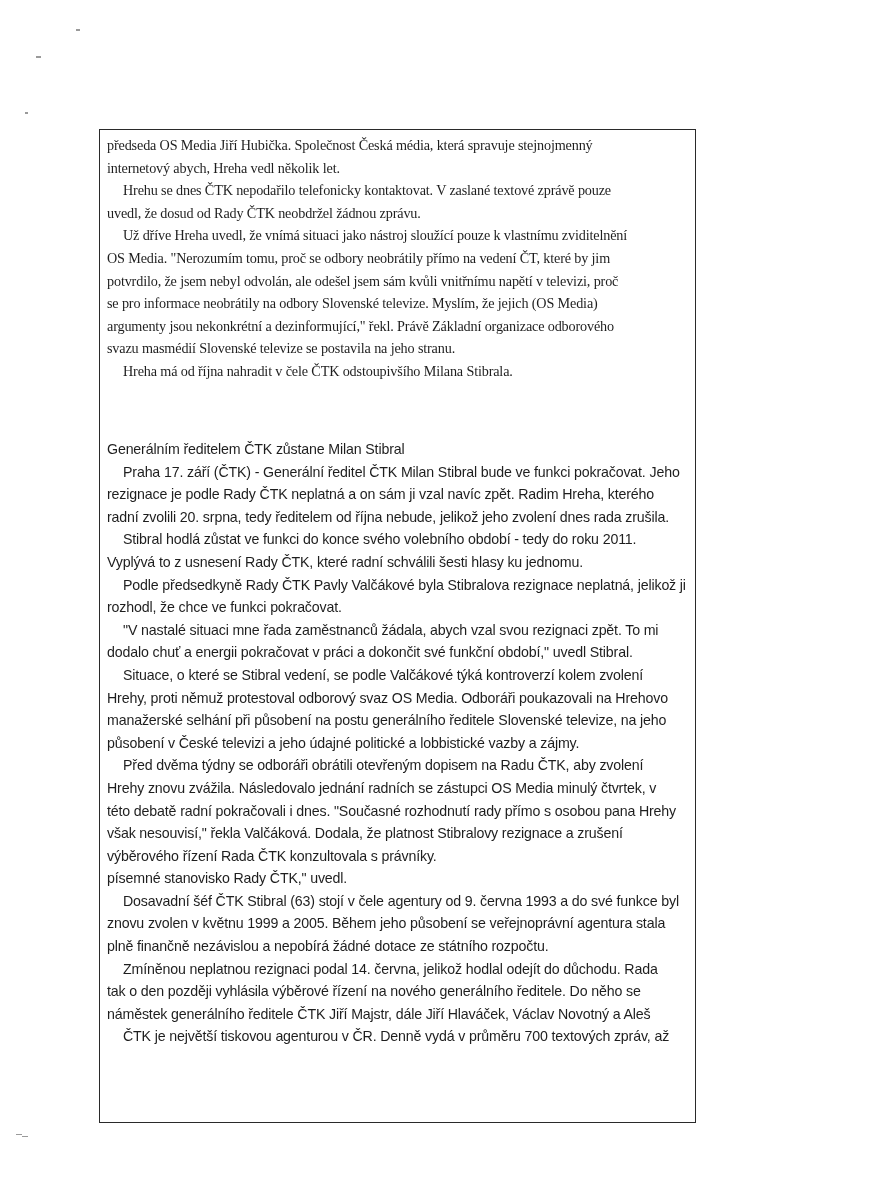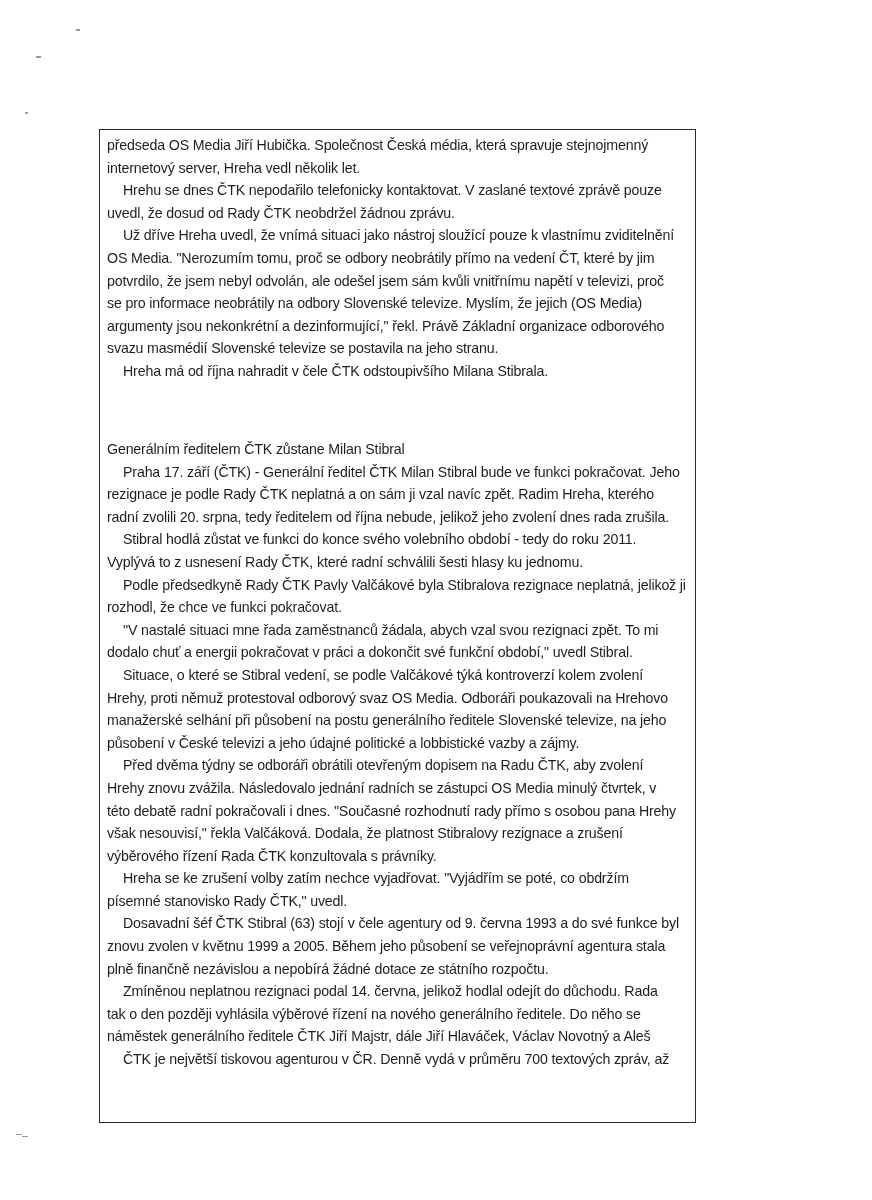--- a/index.html
+++ b/index.html
@@ -39,41 +39,41 @@
     }
     .text-block {
       position: absolute;
       left: 7px;
       right: 6px;
       font-size: 14.2px;
       line-height: 22.6px;
       letter-spacing: -0.15px;
       color: #1e1e1e;
     }
-    .frame-top .text-block { top: 4px; }
+    .frame-top .text-block { top: 4px; font-family: Liberation Serif, serif; }
     .frame-bottom .text-block { top: 20px; }
     .line {
       display: block;
       white-space: nowrap;
     }
     .indent { padding-left: 16px; }
   </style>
 </head>
 <body>
 
 <div class="scan-speck" style="left:76px;top:29px;width:4px;height:2px;"></div>
 <div class="scan-speck" style="left:36px;top:56px;width:5px;height:2px;"></div>
 <div class="scan-speck" style="left:25px;top:112px;width:3px;height:2px;"></div>
 <div class="scan-speck" style="left:16px;top:1134px;width:6px;height:1px;"></div>
 <div class="scan-speck" style="left:22px;top:1136px;width:6px;height:1px;"></div>
 
 <div class="frame frame-top">
   <div class="text-block" id="prev-text">
       <span class="line">předseda OS Media Jiří Hubička. Společnost Česká média, která spravuje stejnojmenný</span>
-      <span class="line">internetový server, Hreha vedl několik let.</span>
+      <span class="line">internetový abych, Hreha vedl několik let.</span>
       <span class="line indent">Hrehu se dnes ČTK nepodařilo telefonicky kontaktovat. V zaslané textové zprávě pouze</span>
       <span class="line">uvedl, že dosud od Rady ČTK neobdržel žádnou zprávu.</span>
       <span class="line indent">Už dříve Hreha uvedl, že vnímá situaci jako nástroj sloužící pouze k vlastnímu zviditelnění</span>
       <span class="line">OS Media. "Nerozumím tomu, proč se odbory neobrátily přímo na vedení ČT, které by jim</span>
       <span class="line">potvrdilo, že jsem nebyl odvolán, ale odešel jsem sám kvůli vnitřnímu napětí v televizi, proč</span>
       <span class="line">se pro informace neobrátily na odbory Slovenské televize. Myslím, že jejich (OS Media)</span>
       <span class="line">argumenty jsou nekonkrétní a dezinformující," řekl. Právě Základní organizace odborového</span>
       <span class="line">svazu masmédií Slovenské televize se postavila na jeho stranu.</span>
       <span class="line indent">Hreha má od října nahradit v čele ČTK odstoupivšího Milana Stibrala.</span>
     </div>
@@ -93,21 +93,20 @@
       <span class="line">dodalo chuť a energii pokračovat v práci a dokončit své funkční období," uvedl Stibral.</span>
       <span class="line indent">Situace, o které se Stibral vedení, se podle Valčákové týká kontroverzí kolem zvolení</span>
       <span class="line">Hrehy, proti němuž protestoval odborový svaz OS Media. Odboráři poukazovali na Hrehovo</span>
       <span class="line">manažerské selhání při působení na postu generálního ředitele Slovenské televize, na jeho</span>
       <span class="line">působení v České televizi a jeho údajné politické a lobbistické vazby a zájmy.</span>
       <span class="line indent">Před dvěma týdny se odboráři obrátili otevřeným dopisem na Radu ČTK, aby zvolení</span>
       <span class="line">Hrehy znovu zvážila. Následovalo jednání radních se zástupci OS Media minulý čtvrtek, v</span>
       <span class="line">této debatě radní pokračovali i dnes. "Současné rozhodnutí rady přímo s osobou pana Hrehy</span>
       <span class="line">však nesouvisí," řekla Valčáková. Dodala, že platnost Stibralovy rezignace a zrušení</span>
       <span class="line">výběrového řízení Rada ČTK konzultovala s právníky.</span>
-      <span class="line indent">Hreha se ke zrušení volby zatím nechce vyjadřovat. "Vyjádřím se poté, co obdržím</span>
       <span class="line">písemné stanovisko Rady ČTK," uvedl.</span>
       <span class="line indent">Dosavadní šéf ČTK Stibral (63) stojí v čele agentury od 9. června 1993 a do své funkce byl</span>
       <span class="line">znovu zvolen v květnu 1999 a 2005. Během jeho působení se veřejnoprávní agentura stala</span>
       <span class="line">plně finančně nezávislou a nepobírá žádné dotace ze státního rozpočtu.</span>
       <span class="line indent">Zmíněnou neplatnou rezignaci podal 14. června, jelikož hodlal odejít do důchodu. Rada</span>
       <span class="line">tak o den později vyhlásila výběrové řízení na nového generálního ředitele. Do něho se</span>
       <span class="line">náměstek generálního ředitele ČTK Jiří Majstr, dále Jiří Hlaváček, Václav Novotný a Aleš</span>
       <span class="line indent">ČTK je největší tiskovou agenturou v ČR. Denně vydá v průměru 700 textových zpráv, až</span>
     </div>
 </div>

